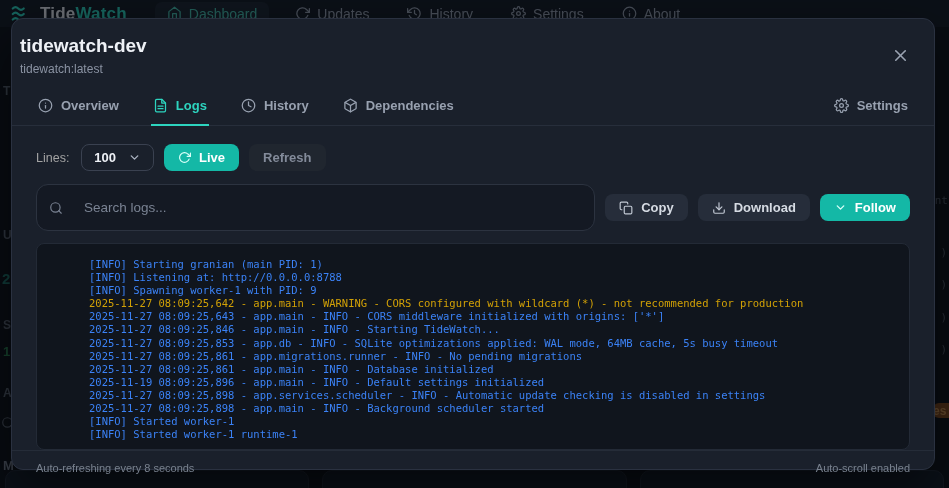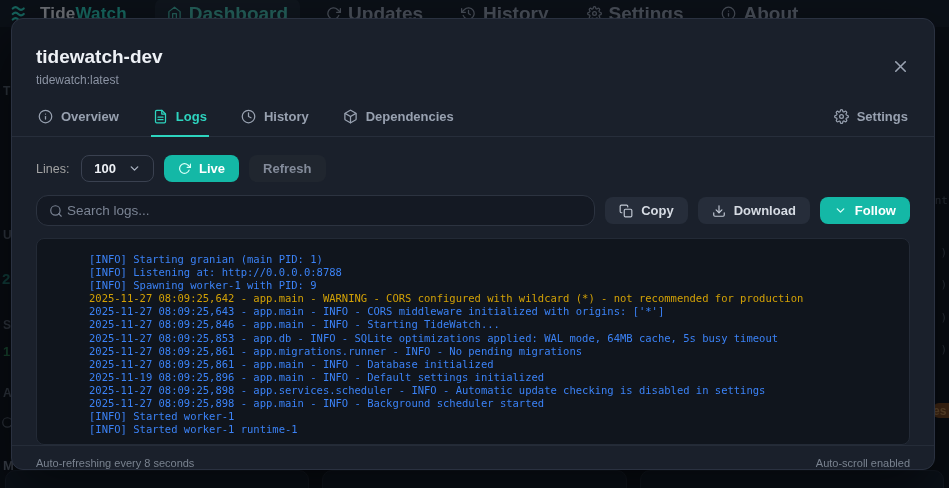--- a/index.html
+++ b/index.html
@@ -10,41 +10,41 @@
 
   
   #bg-app { position:absolute; inset:0; }
   .topnav { position:absolute; top:0; left:0; right:0; height:27px; background:#151b25;
     display:flex; align-items:center; padding:0 10px; }
   .brand { display:flex; align-items:center; gap:8px; margin-right:28px; }
   .brand .logo-waves { color:#2dd4bf; }
   .brand-text { font-size:17px; font-weight:700; letter-spacing:.2px; }
   .brand-text .t1 { color:#e8ecf2; } .brand-text .t2 { color:#2dd4bf; }
   .nav-items { display:flex; align-items:center; gap:14px; }
-  .nav-item { display:flex; align-items:center; gap:7px; color:#99a2b1; font-size:19px;
-    font-weight:700; padding:4px 12px; border-radius:7px; }
+  .nav-item { display:flex; align-items:center; gap:7px; color:#99a2b1; font-size:14px;
+    font-weight:400; padding:4px 12px; border-radius:7px; }
   .nav-item.active { background:#1e2632; color:#49c5b3; }
   .bg-cards { position:absolute; left:0; right:0; top:470px; height:18px; display:flex; gap:13px; padding:0 5px; }
   .bg-card { flex:1; background:#161d28; border:1px solid #232b38; border-radius:10px 10px 0 0; height:30px; }
   .frag { position:absolute; font-size:12px; color:#616a78; font-weight:600; }
   .frag.teal { color:#1f7d72; font-size:15px; font-weight:700; }
   .frag.green { color:#2e8a55; font-size:13px; font-weight:700; }
   .frag.mono { font-family:"DejaVu Sans Mono", monospace; font-weight:400; color:#57606e; font-size:11px; }
   .frag-orange { position:absolute; right:0; top:403px; width:16px; height:15px; background:#8a4f1d;
     border-radius:6px 0 0 6px; color:#d99a55; font-size:12px; font-weight:700;
     display:flex; align-items:center; }
 
   
   #overlay { position:absolute; inset:0; background:rgba(4,7,12,0.55); }
 
   
   #modal { position:absolute; left:11px; top:18px; width:924px; height:452px;
     background:#1a202b; border:1px solid #2a3140; border-radius:12px;
     box-shadow:0 24px 60px rgba(0,0,0,.55); display:flex; flex-direction:column; }
-  .modal-header { position:relative; padding:16px 24px 12px;margin-top:11px; }
+  .modal-header { position:relative; padding:16px 8px 12px; }
   .modal-title { font-size:19px; font-weight:700; color:#eef1f6; }
   .modal-subtitle { font-size:12px; color:#8b93a3; margin-top:5px; }
   .close-btn { position:absolute; top:24px; right:22px; width:24px; height:24px;
     color:#9aa3b2; display:flex; align-items:center; justify-content:center; cursor:pointer; }
 
   .tabbar { display:flex; align-items:stretch; gap:30px; padding:0 24px; border-bottom:1px solid #272e3b; }
   .tab { display:flex; align-items:center; gap:8px; font-size:13px; font-weight:600;
     color:#98a1b0; padding:10px 2px 11px; border-bottom:2px solid transparent; margin-bottom:-1px; cursor:pointer; }
   .tab.active { color:#2dd4bf; border-bottom-color:#2dd4bf; }
   .tab-settings { margin-left:auto; }
@@ -60,22 +60,22 @@
   .lines-select .icon { color:#aab2c0; }
   .btn { display:flex; align-items:center; gap:8px; border-radius:8px; font-size:13px;
     font-weight:600; padding:6px 14px; cursor:pointer; border:none; }
   .btn-teal { background:#14b8a6; color:#ffffff; }
   .btn-teal .icon { color:#d7fff8; }
   .btn-ghost { background:#20262f; color:#838b9a; }
   .btn-dark { background:#262d3a; color:#d6dbe3; }
   .btn-dark .icon { color:#c2c9d4; }
 
   .searchrow { display:flex; align-items:center; gap:10px; margin-top:13px; }
-  .search-box { flex:1; display:flex; align-items:center; gap:4px; background:#141923;
-    border:1px solid #2c3340; border-radius:12px; padding:0 12px; height:31px; }
+  .search-box { flex:1; display:flex; align-items:center; gap:21px; background:#141923;
+    border:1px solid #2c3340; border-radius:12px; padding:0 12px; height:47px; }
   .search-box .icon { color:#7a8393; }
   .search-box input { flex:1; background:transparent; border:none; outline:none;
     color:#dfe4ea; font-size:13.5px; font-family:"Liberation Sans", sans-serif; }
   .search-box input::placeholder { color:#7a8393; }
 
   .logbox { margin-top:12px; height:207px; background:#10151d; border:1px solid #232a36;
     border-radius:8px; padding:14px 16px; overflow:hidden;
     font-family:"DejaVu Sans Mono", monospace; font-size:10.5px; line-height:13.1px; }
   .log-line { color:#3b82f6; white-space:pre;margin-left:36px; }
   .log-line.warn { color:#d2a106; }

